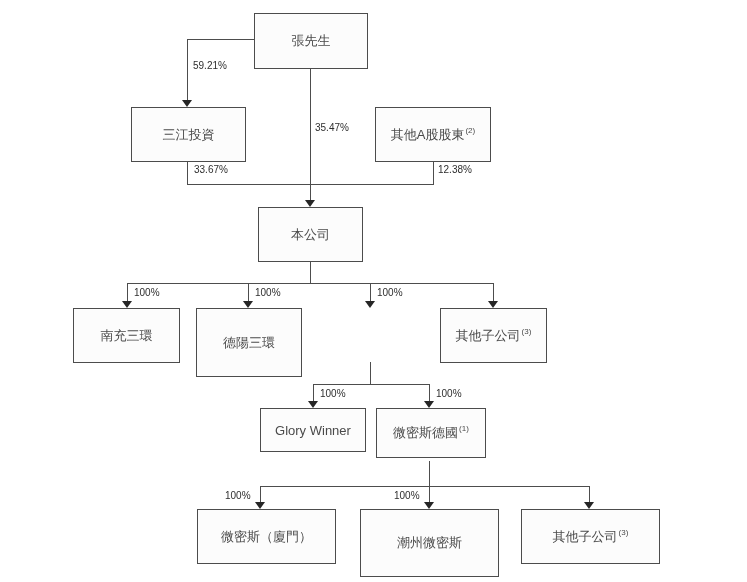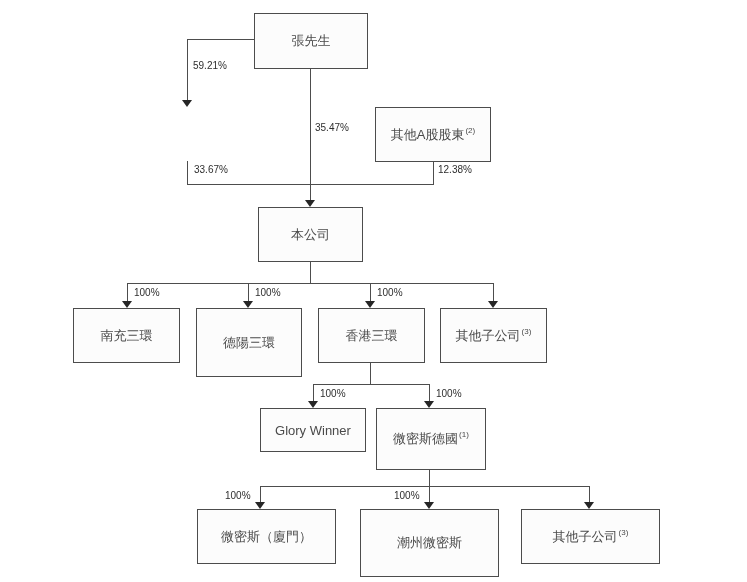--- a/index.html
+++ b/index.html
@@ -104,52 +104,52 @@
   <div class="pct" style="left:377px;top:287px">100%</div>
   <div class="pct" style="left:320px;top:388px">100%</div>
   <div class="pct" style="left:436px;top:388px">100%</div>
   <div class="pct" style="left:225px;top:490px">100%</div>
   <div class="pct" style="left:394px;top:490px">100%</div>
 
   <div class="node" style="left:254px;top:13px;width:114px;height:56px">
     <span>張先生</span>
   </div>
 
+  <div class="node" style="left:131px;top:107px;width:115px;height:55px">
+    <span>三江投資</span>
+  </div>
 
   <div class="node" style="left:375px;top:107px;width:116px;height:55px">
     <span>其他A股股東</span>
       <span class="sup">(2)</span>
   </div>
 
   <div class="node" style="left:73px;top:308px;width:107px;height:55px">
     <span>南充三環</span>
   </div>
 
   <div class="node" style="left:258px;top:207px;width:105px;height:55px">
     <span>本公司</span>
   </div>
 
   <div class="node" style="left:196px;top:308px;width:106px;height:69px">
     <span>德陽三環</span>
   </div>
 
-  <div class="node" style="left:318px;top:308px;width:107px;height:55px">
-    <span>香港三環</span>
-  </div>
 
   <div class="node" style="left:440px;top:308px;width:107px;height:55px">
     <span>其他子公司</span>
       <span class="sup">(3)</span>
   </div>
 
   <div class="node" style="left:260px;top:408px;width:106px;height:44px">
     <span>Glory Winner</span>
   </div>
 
-  <div class="node" style="left:376px;top:408px;width:110px;height:62px">
+  <div class="node" style="left:376px;top:408px;width:110px;height:50px">
     <span>微密斯德國</span>
       <span class="sup">(1)</span>
   </div>
 
   <div class="node" style="left:197px;top:509px;width:139px;height:55px">
     <span>微密斯（廈門）</span>
   </div>
 
   <div class="node" style="left:360px;top:509px;width:139px;height:68px">
     <span>潮州微密斯</span>

